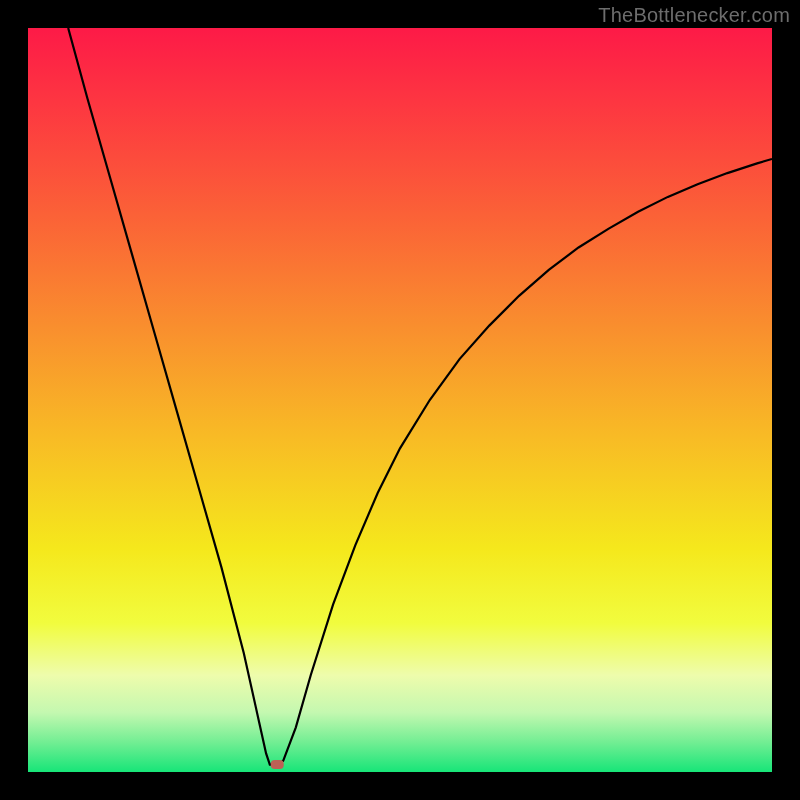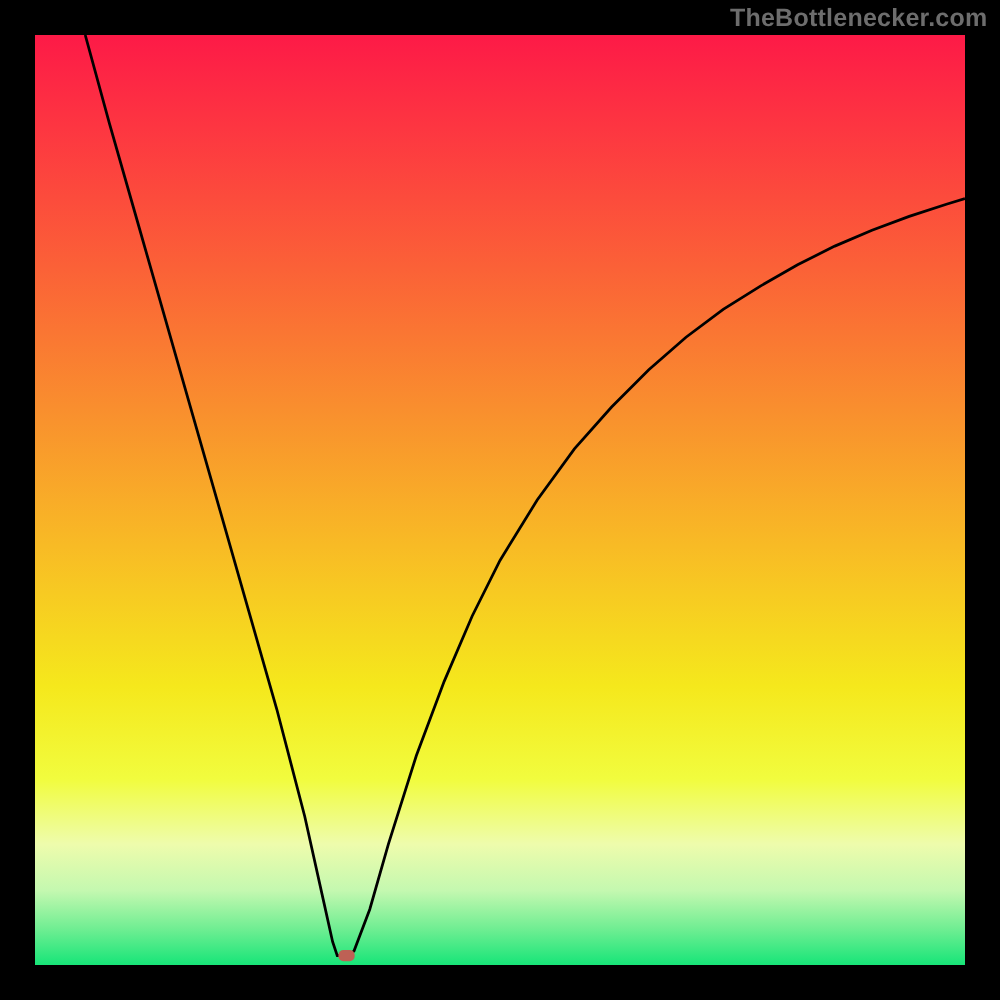--- a/index.html
+++ b/index.html
@@ -27,21 +27,21 @@
     height: 744px;
     overflow: hidden;
   }
   .watermark {
     position: absolute;
     top: 4px;
     right: 10px;
     color: #6d6d6d;
     font-size: 20px;
     letter-spacing: 0.2px;
-    font-weight: 700;
+    font-weight: 400;
   }
   svg { display: block; }
 </style>
 </head>
 <body>
 
 <div class="frame">
   <div class="plot">
     <svg id="chart-svg" width="744" height="744" viewBox="0 0 744 744">
       <defs>

